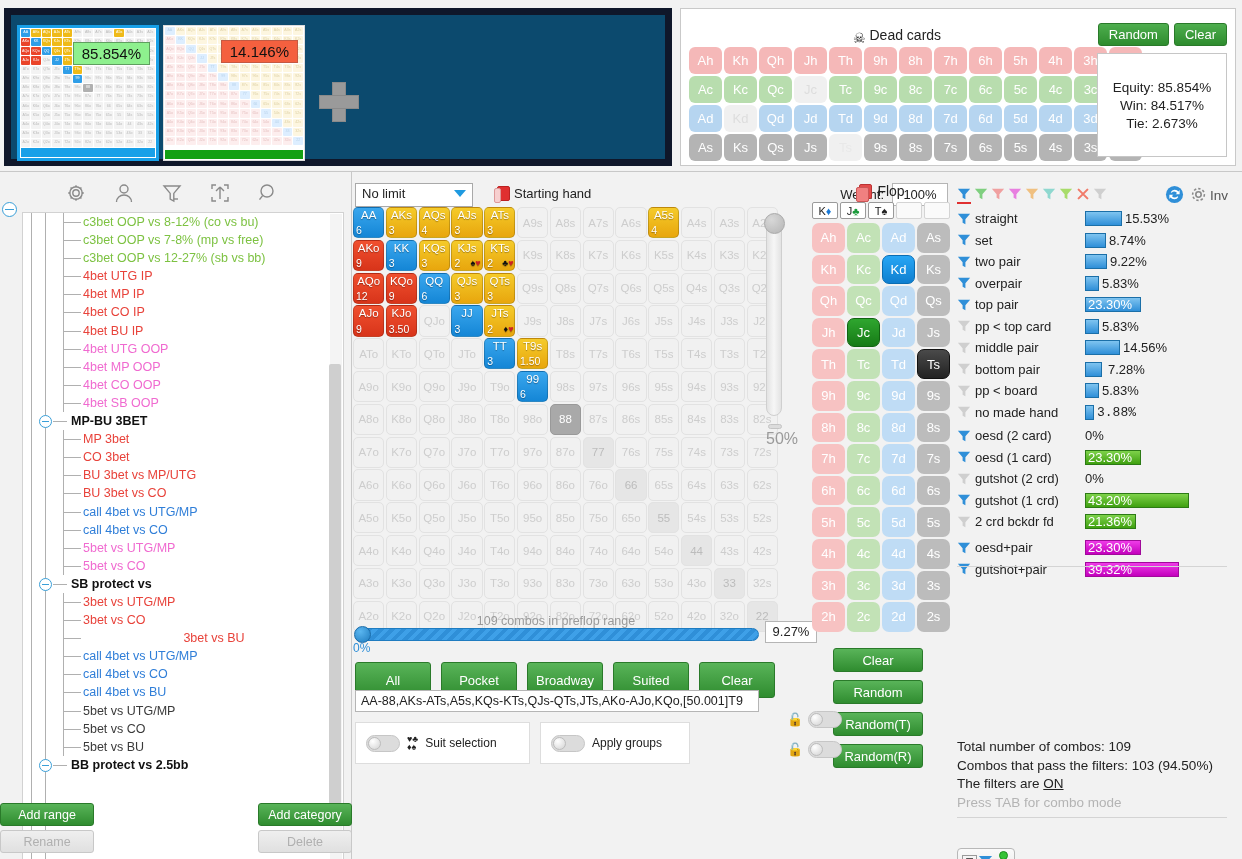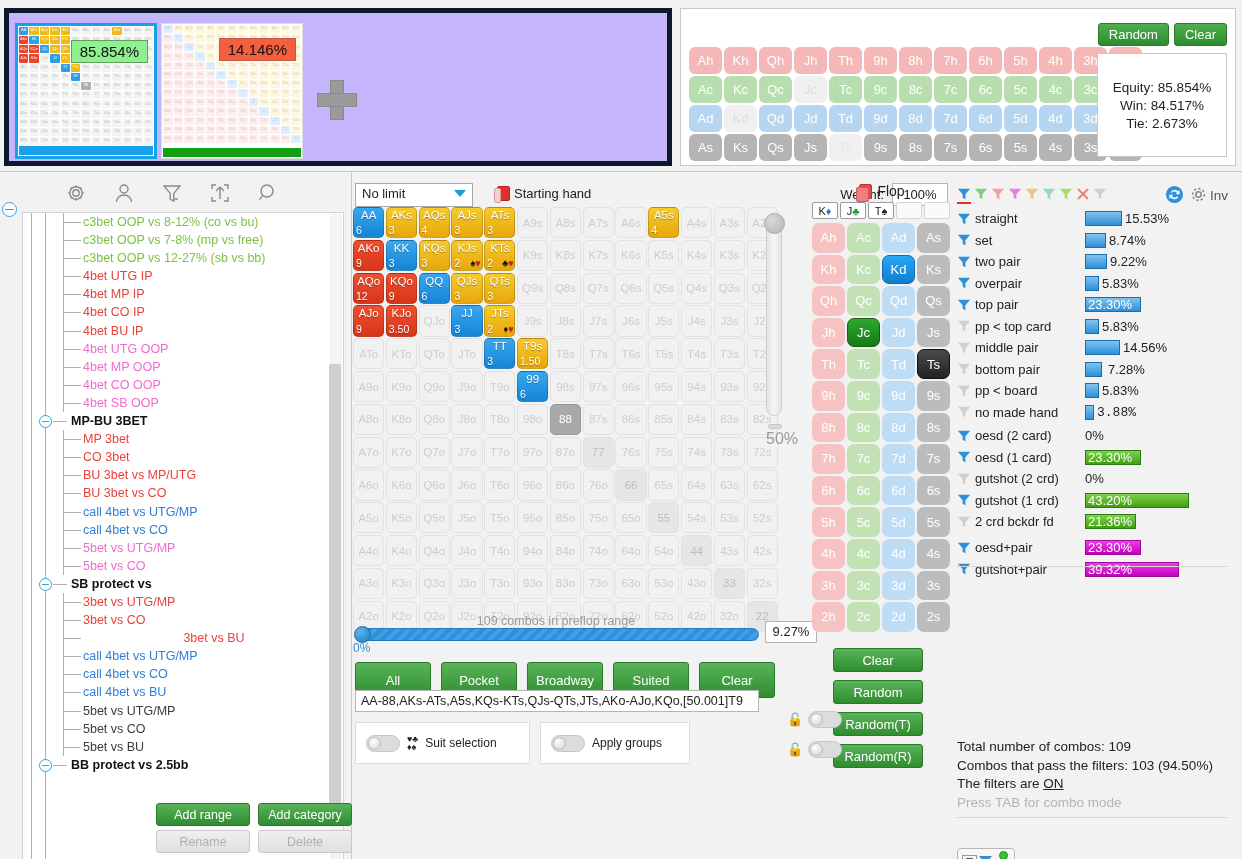--- a/index.html
+++ b/index.html
@@ -12,21 +12,21 @@
     font-size: 12px;
     color: #222;
     overflow: hidden;
   }
   #app { position: relative; width: 1242px; height: 859px; background: #f2f2f2; }
 
   
   .topbar { position: absolute; left: 0; top: 0; width: 1242px; height: 172px;
             background: #f2f2f2; border-bottom: 1px solid #c8c8c8; }
   .ranges-panel { position: absolute; left: 4px; top: 8px; width: 668px; height: 158px;
-                  background: #c4b5fd; border: 5px solid #0f172a; }
+                  background: #0c4a6e; border: 7px solid #0f172a; }
   .rng { position: absolute; top: 10px; width: 142px; height: 136px; }
   .rng.sel { left: 6px; border: 3px solid #18a0e8; padding: 1px; background:#fff; }
   .rng.two { left: 152px; border: 1px solid #ddd; padding: 1px; background:#fff; }
   .mini-grid { display: grid; grid-template-columns: repeat(13, 1fr);
                grid-template-rows: repeat(13, 1fr); gap: 1px; width: 100%; height: 118px; }
   .mini-cell { font-size: 3.6px; line-height: 1; color: #b9b9b9; background: #f3f3f3;
                border-radius: 1px; display:flex; align-items:center; justify-content:center;
                overflow:hidden; }
   .rng.two .mini-cell { background: #fdeeee; color: #e6c2c2; }
   .rng.two .mini-cell.s { background: #fdf6e0; color: #ddd0a4; }
@@ -86,21 +86,21 @@
       width:7px; height:1px; background:#3a9fd8; }
   .tree-rail { position:absolute; left: 8px; top:0; bottom:0; width: 1px; background:#b0b0b0; }
   .tree-rail2 { position:absolute; left: 22px; top:0; bottom:0; width: 1px; background:#b0b0b0; }
   .root-exp { position:absolute; left: 2px; top: 30px; width: 15px; height: 15px;
       border:1px solid #3a9fd8; border-radius:50%; background:#fff; z-index:5; cursor:pointer;}
   .root-exp:after { content:""; position:absolute; left:2px; top:6px; width:9px; height:1px; background:#3a9fd8; }
   .tscroll-track { position:absolute; right: 1px; top: 1px; width: 12px; bottom: 1px; background:#f4f4f4; }
   .tscroll-thumb { position:absolute; right: 1px; top: 150px; width: 12px; height: 440px;
                    background:#cfcfcf; border-radius: 2px; }
   .bottom-btns { position:absolute; left:0; bottom: 6px; width: 352px; }
-  .bb-row { display:flex; justify-content:flex-end; gap: 8px; margin-top: 4px; }
+  .bb-row { display:flex; justify-content:space-between; gap: 8px; margin-top: 4px; }
   .bb { width: 94px; height: 23px; border-radius: 3px; font-size: 12.5px; cursor:pointer;
         border:1px solid #2a7a2a; background: linear-gradient(#59b459,#2f8c2f); color:#fff; }
   .bb.dis { background: linear-gradient(#efefef,#e0e0e0); border-color:#c8c8c8; color:#b0b0b0; cursor:default; }
 
   
   .center { position:absolute; left: 352px; top: 172px; width: 600px; height: 687px; background:#f2f2f2; }
   .ctop { position:absolute; left:0; top: 11px; width: 600px; height: 26px; }
   .sel-lim { position:absolute; left: 3px; top: 0; width: 118px; height: 24px; background:#fff;
              border:1px solid #a9a9a9; font-size: 13px; padding: 2px 6px; cursor:pointer; }
   .sel-lim .cv { position:absolute; right: 6px; top: 6px; width:0;height:0;
@@ -583,20 +583,23 @@
             <div class="mini-cell">32o</div>
             <div class="mini-cell p">22</div>
           </div>
         <div class="mini-bar"></div>
         <div class="eq-badge red">14.146%</div>
       </div>
       <div class="plus-add"></div>
     </div>
 
     <div class="dead-panel">
+      <div class="dead-title">
+        <span class="skull">☠</span><span>Dead cards</span>
+      </div>
       <div class="dead-btns">
         <button class="gbtn">Random</button>
         <button class="gbtn">Clear</button>
       </div>
       <div class="dead-grid" id="deadGrid">
           <div class="dcard h">Ah</div>
           <div class="dcard h">Kh</div>
           <div class="dcard h">Qh</div>
           <div class="dcard h">Jh</div>
           <div class="dcard h">Th</div>

